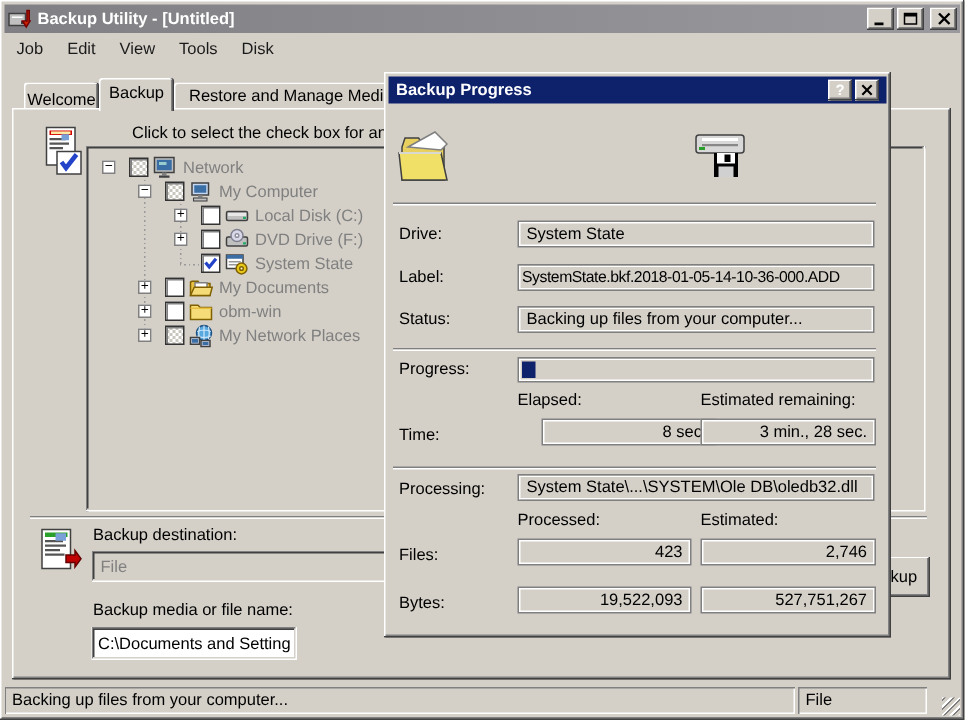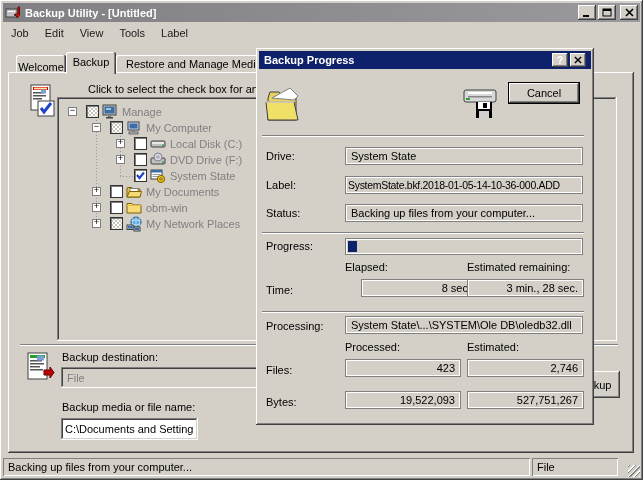--- a/index.html
+++ b/index.html
@@ -160,21 +160,21 @@
           <path d="M1 1 L8 8 M8 1 L1 8" stroke="#000" stroke-width="1.6"></path>
         </svg>
     </span>
   </div>
 
   <div id="menubar" class="abs">
     <span class="menu-item">Job</span>
     <span class="menu-item">Edit</span>
     <span class="menu-item">View</span>
     <span class="menu-item">Tools</span>
-    <span class="menu-item">Label</span>
+    <span class="menu-item">Disk</span>
   </div>
 
   <div class="abs tab" style="left:16px; top:55px; width:50px; height:18px;align-items:flex-end;">
       <span>Welcome</span>
     </div>
   <div class="abs tab" style="left:116px; top:55px; width:170px; height:18px; justify-content:flex-start; padding-left:10px;">
       <span>Restore and Manage Medi</span>
     </div>
 
   <div id="tab-page" class="abs"></div>
@@ -209,21 +209,21 @@
     <span class="cb cb-mixed" style="left:86px; top:1px;"></span>
     <span class="tree-icon" style="left:102px; top:0;">
       <svg width="16" height="16" viewBox="0 0 16 16">
           <rect x="1" y="1" width="13" height="10" fill="#c0c0c0" stroke="#404040"></rect>
           <rect x="2.5" y="2.5" width="10" height="7" fill="#3a6ea5"></rect>
           <path d="M4 4 h5 v2 h-5z" fill="#9cc"></path>
           <rect x="6" y="11" width="3" height="2" fill="#808080"></rect>
           <rect x="4" y="13" width="7" height="1.5" fill="#404040"></rect>
         </svg>
     </span>
-    <span class="tree-label" style="left:122px; top:2px;">Manage</span>
+    <span class="tree-label" style="left:122px; top:2px;">Network</span>
   </div>
 
   <div class="abs tree-row" style="left:0; top:120px; width:643px;">
     <span class="glyph-box" style="left:92px; top:3px;">−</span>
     <span class="cb cb-mixed" style="left:110px; top:1px;"></span>
     <span class="tree-icon" style="left:126px; top:0;">
       <svg width="16" height="16" viewBox="0 0 16 16">
           <rect x="2" y="2" width="11" height="8" fill="#c8d8f0" stroke="#404040"></rect>
           <rect x="3.5" y="3.5" width="8" height="5" fill="#3a6ea5"></rect>
           <rect x="6" y="10" width="3" height="1.5" fill="#808080"></rect>
@@ -380,23 +380,20 @@
       <rect x="2" y="4" width="32" height="12" rx="2" fill="#d8d8d8" stroke="#404040"></rect>
       <rect x="6" y="6" width="24" height="2" fill="#fff"></rect>
       <rect x="6" y="10" width="24" height="1.5" fill="#888"></rect>
       <rect x="4" y="12" width="4" height="2" fill="#2aa02a"></rect>
       <rect x="14" y="16" width="16" height="16" fill="#000"></rect>
       <rect x="16" y="16" width="12" height="7" fill="#fff"></rect>
       <rect x="21" y="17" width="4" height="5" fill="#000"></rect>
       <rect x="17" y="25" width="10" height="7" fill="#d0d0d0"></rect>
     </svg>
   </span>
-  <div class="abs btn btn-default" style="left:252px; top:34px; width:72px; height:22px;">
-    <span>Cancel</span>
-  </div>
 
   <div class="abs etched" style="left:6px; top:87px; width:322px;"></div>
 
   <span class="abs dlg-label" style="left:10px; top:102px;">Drive:</span>
   <div class="abs field" style="left:89px; top:99px; width:238px; height:18px;">
     <span>System State</span>
   </div>
 
   <span class="abs dlg-label" style="left:10px; top:131px;">Label:</span>
   <div class="abs field tight" style="left:89px; top:128px; width:238px; height:18px; padding:0 2px;">

